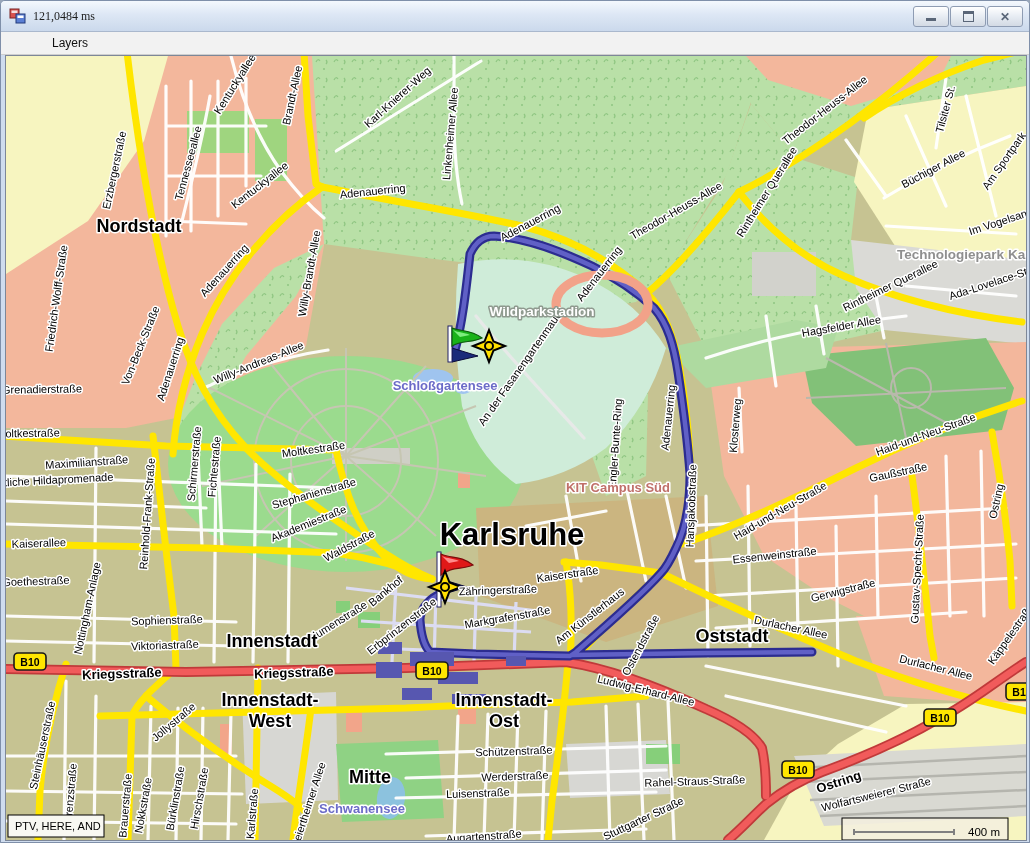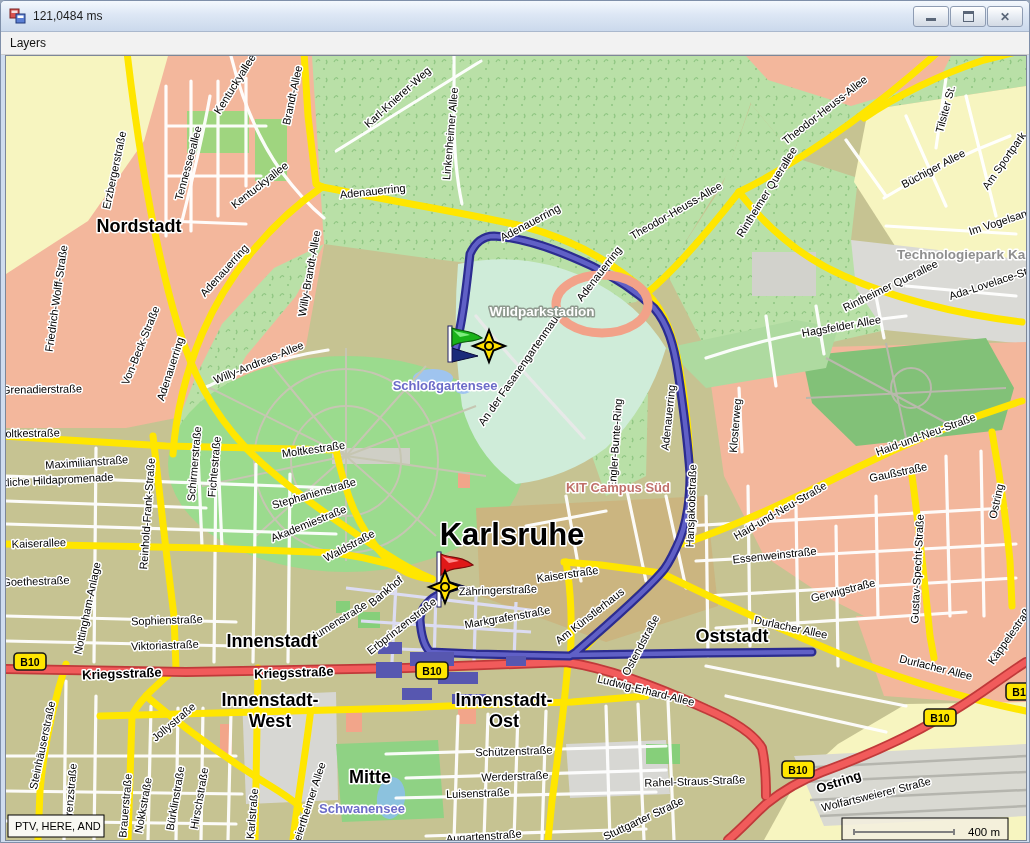--- a/index.html
+++ b/index.html
@@ -1,30 +1,30 @@
 <!DOCTYPE html>
 <html><head>
 <meta charset="utf-8">
 <style>
   html,body { margin:0; padding:0; background:#9aa7ba; font-family:"Liberation Sans",sans-serif; }
   .window { position:relative; width:1030px; height:843px; background:#cfdcee; border:1px solid #7f8fa9;
             box-sizing:border-box; border-radius:5px 5px 0 0; overflow:hidden; }
   .titlebar { height:30px; display:flex; align-items:center; padding:0 6px 0 8px;
-              background:linear-gradient(#f4f8fd,#dde7f5 45%,#cbd9ec); border-bottom:1px solid #aab8cd; }
+              background:linear-gradient(#f4f8fd,#dde7f5 45%,#cbd9ec); border-bottom:1px solid #aab8cd;font-family:Liberation Serif, serif; }
   .title-icon { width:17px; height:16px; margin-right:7px; flex:0 0 auto; }
   .title-text { font-size:12px; color:#1c1c1c; flex:1 1 auto; }
   .win-buttons { display:flex; gap:1px; }
   .win-btn { width:34px; height:19px; border:1px solid #8e9cb3; border-radius:3px;
              background:linear-gradient(#ffffff,#e7ecf3 50%,#d3dae4); display:flex; align-items:center;
              justify-content:center; color:#5a6678; cursor:default; }
   .glyph-min { display:inline-block; width:10px; height:7px; border-bottom:3px solid #5a6678; }
   .glyph-max { display:inline-block; width:9px; height:7px; border:1px solid #5a6678; border-top:3px solid #5a6678; }
   .glyph-x::before { content:"\2715"; font-size:12px; font-weight:bold; }
   .menubar { height:22px; background:#f2f2f2; border-bottom:1px solid #cfcfcf; display:flex; align-items:center; }
-  .menu-item { font-size:12px; color:#111; padding:3px 9px; }
+  .menu-item { font-size:12px; color:#111; padding:3px 9px;margin-left:42px; }
   .map-wrap { position:relative; margin:0 4px; width:1022px; height:786px; border:1px solid #7d8798;
               box-sizing:border-box; background:#c6c392; overflow:hidden; }
   svg { display:block; }
   
   text { font-family:"Liberation Sans",sans-serif; }
   .lbl { paint-order:stroke; stroke:#ffffff; stroke-width:3px; stroke-linejoin:round; fill:#000; text-anchor:middle; }
   .street { font-size:11px; }
   .street-major { font-size:13px; font-weight:bold; }
   .district { font-size:18px; font-weight:bold; }
   .city { font-size:31px; font-weight:bold; }

